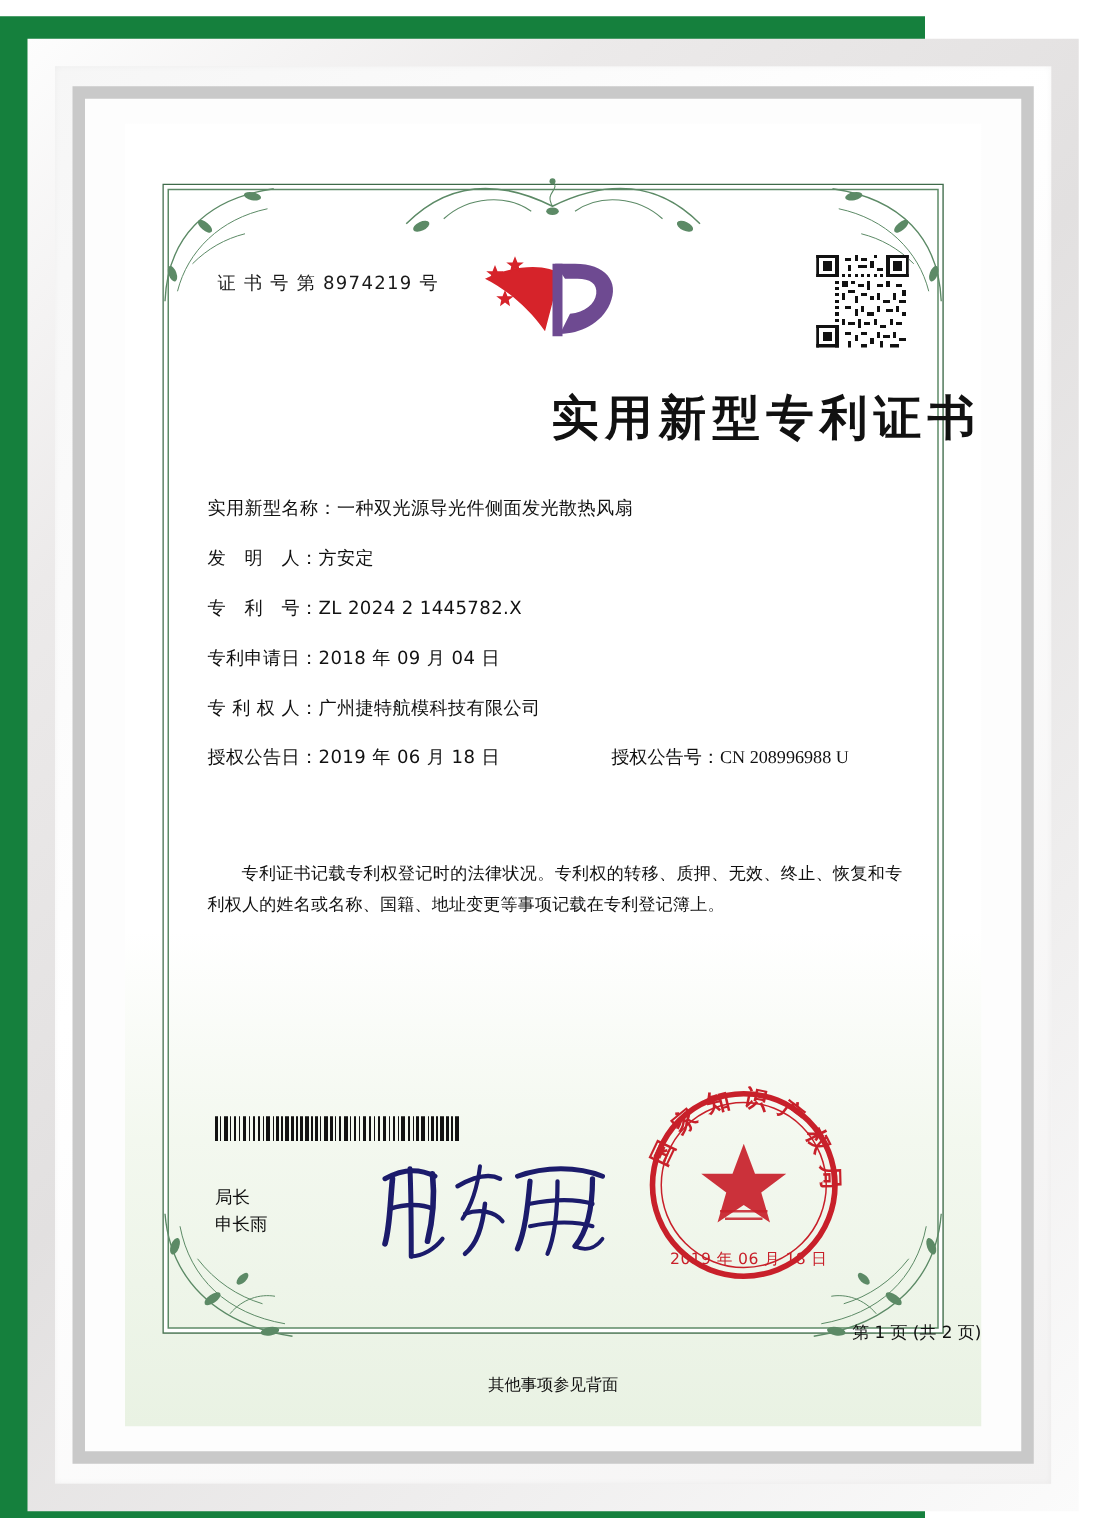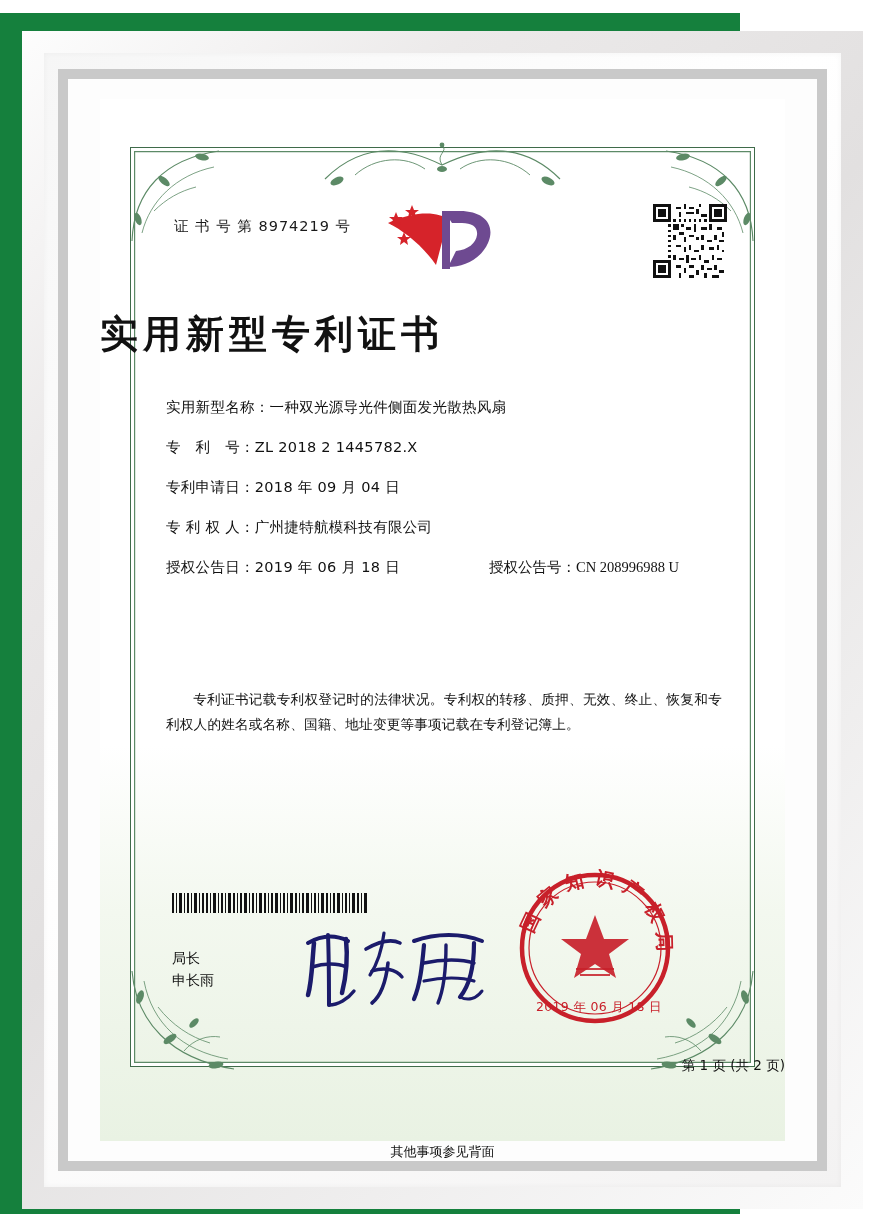--- a/index.html
+++ b/index.html
@@ -83,21 +83,21 @@
   }
   .logo {
     position: absolute;
     left: 50%; top: 100px;
     transform: translateX(-50%);
     width: 130px; height: 84px;
   }
   .title {
     position: absolute;
     left: 0; right: 0; top: 210px;
-    text-align: left;
+    text-align: right;
     font-size: 38px;
     font-weight: bold;
     letter-spacing: 5px;
     color: #111;
     font-family: "DejaVu Sans", sans-serif;
   }
 
   
   .fields {
     position: absolute;
@@ -404,22 +404,26 @@
     </svg>
 
     <div class="title">实用新型专利证书</div>
 
     <div class="fields">
       <div class="row">
         <span class="lab">实用新型名称：</span>
         <span class="val">一种双光源导光件侧面发光散热风扇</span>
       </div>
       <div class="row">
+        <span class="lab">发　明　人：</span>
+        <span class="val">方安定</span>
+      </div>
+      <div class="row">
         <span class="lab">专　利　号：</span>
-        <span class="val">ZL 2018 2 1445782.X</span>
+        <span class="val">ZL 2024 2 1445782.X</span>
       </div>
       <div class="row">
         <span class="lab">专利申请日：</span>
         <span class="val">2018 年 09 月 04 日</span>
       </div>
       <div class="row">
         <span class="lab">专 利 权 人：</span>
         <span class="val">广州捷特航模科技有限公司</span>
       </div>
       <div class="row two">
@@ -536,15 +540,15 @@
       <g stroke="#c8202a" stroke-width="2" fill="none" opacity="0.85">
         <path d="M60 100 L 98 100"></path>
         <path d="M64 106 L 94 106"></path>
       </g>
     </svg>
     <div class="seal-date">2019 年 06 月 18 日</div>
 
     <div class="page-no">第 1 页 (共 2 页)</div>
   </div>
 
-  <div class="back-note" style="position:absolute; left:100px; width:685px; top:1086px;margin-top:44px;">其他事项参见背面</div>
+  <div class="back-note" style="position:absolute; left:100px; width:685px; top:1086px;">其他事项参见背面</div>
 
 </div>
 
 </body></html>

